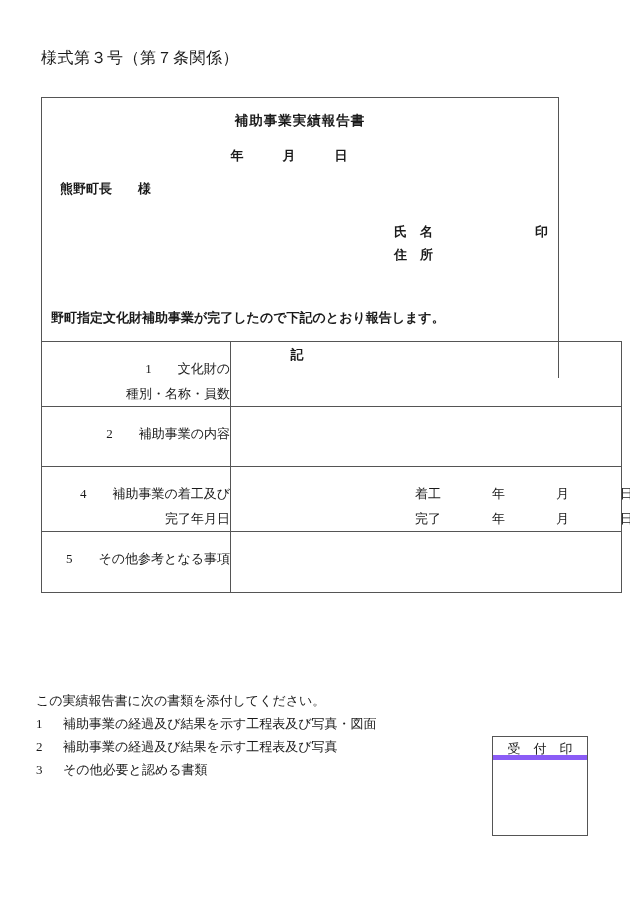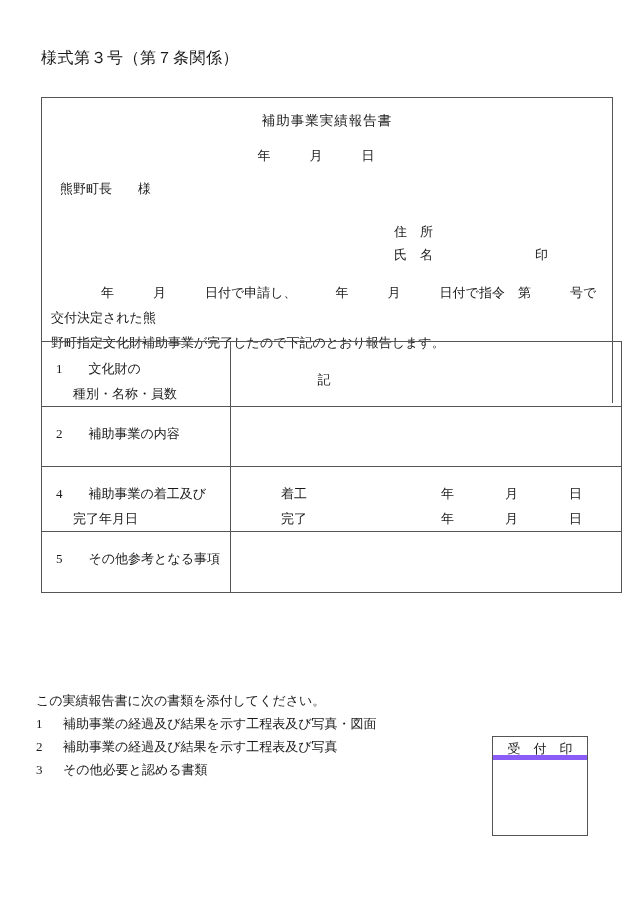--- a/index.html
+++ b/index.html
@@ -32,24 +32,25 @@
     font-size: 16px;
     letter-spacing: 0.5px;
     white-space: nowrap;
   }
 
   
   .outer-box {
     position: absolute;
     left: 41px;
     top: 97px;
-    width: 572px;
+    width: 518px;
     border: 1px solid #555;
     border-bottom: none;
     box-sizing: border-box;
+    font-weight: bold;
   }
 
   .doc-title {
     text-align: center;
     font-size: 13.5px;
     letter-spacing: 1px;
     margin-top: 14px;
     margin-bottom: 0;
   }
 
@@ -111,20 +112,21 @@
     width: 547px;
     border-collapse: collapse;
     table-layout: fixed;
     box-sizing: border-box;
   }
   .items-table td {
     border: 1px solid #555;
     font-size: 13px;
     vertical-align: top;
     padding: 0;
+    text-align: right;
   }
   .items-table td.label-cell {
     width: 174px;
     padding: 14px 0 0 14px;
   }
   .items-table td.value-cell {
     width: 373px;
     padding: 14px 0 0 17px;
   }
   .label-line {
@@ -209,25 +211,25 @@
   <div class="form-number">様式第３号（第７条関係）</div>
 
   <div class="outer-box">
     <div class="doc-title">補助事業実績報告書</div>
 
     <div class="date-line">年　　　月　　　日</div>
 
     <div class="addressee">熊野町長　　様</div>
 
     <div class="addr-block">
+      <div class="addr-row"><span>氏　名</span><span class="seal">印</span></div>
       <div class="addr-row">住　所</div>
-      <div class="addr-row"><span>氏　名</span><span class="seal">印</span></div>
     </div>
 
-    <div class="body-text"><span class="indent"></span><span>年　　　月　　　日付で申請し、　　　年　　　月　　　日付で指令　第　　　号で交付決定された熊</span><br><span>野町指定文化財補助事業が完了したので下記のとおり報告します。</span></div>
+    <div class="body-text"><span class="indent"></span><br><span>野町指定文化財補助事業が完了したので下記のとおり報告します。</span></div>
 
     <div class="kiji">記</div>
   </div>
 
   <table class="items-table">
     <tbody>
       <tr class="row-h1">
         <td class="label-cell">
           <div class="label-line">1　　文化財の</div>
           <div class="label-line second">種別・名称・員数</div>

